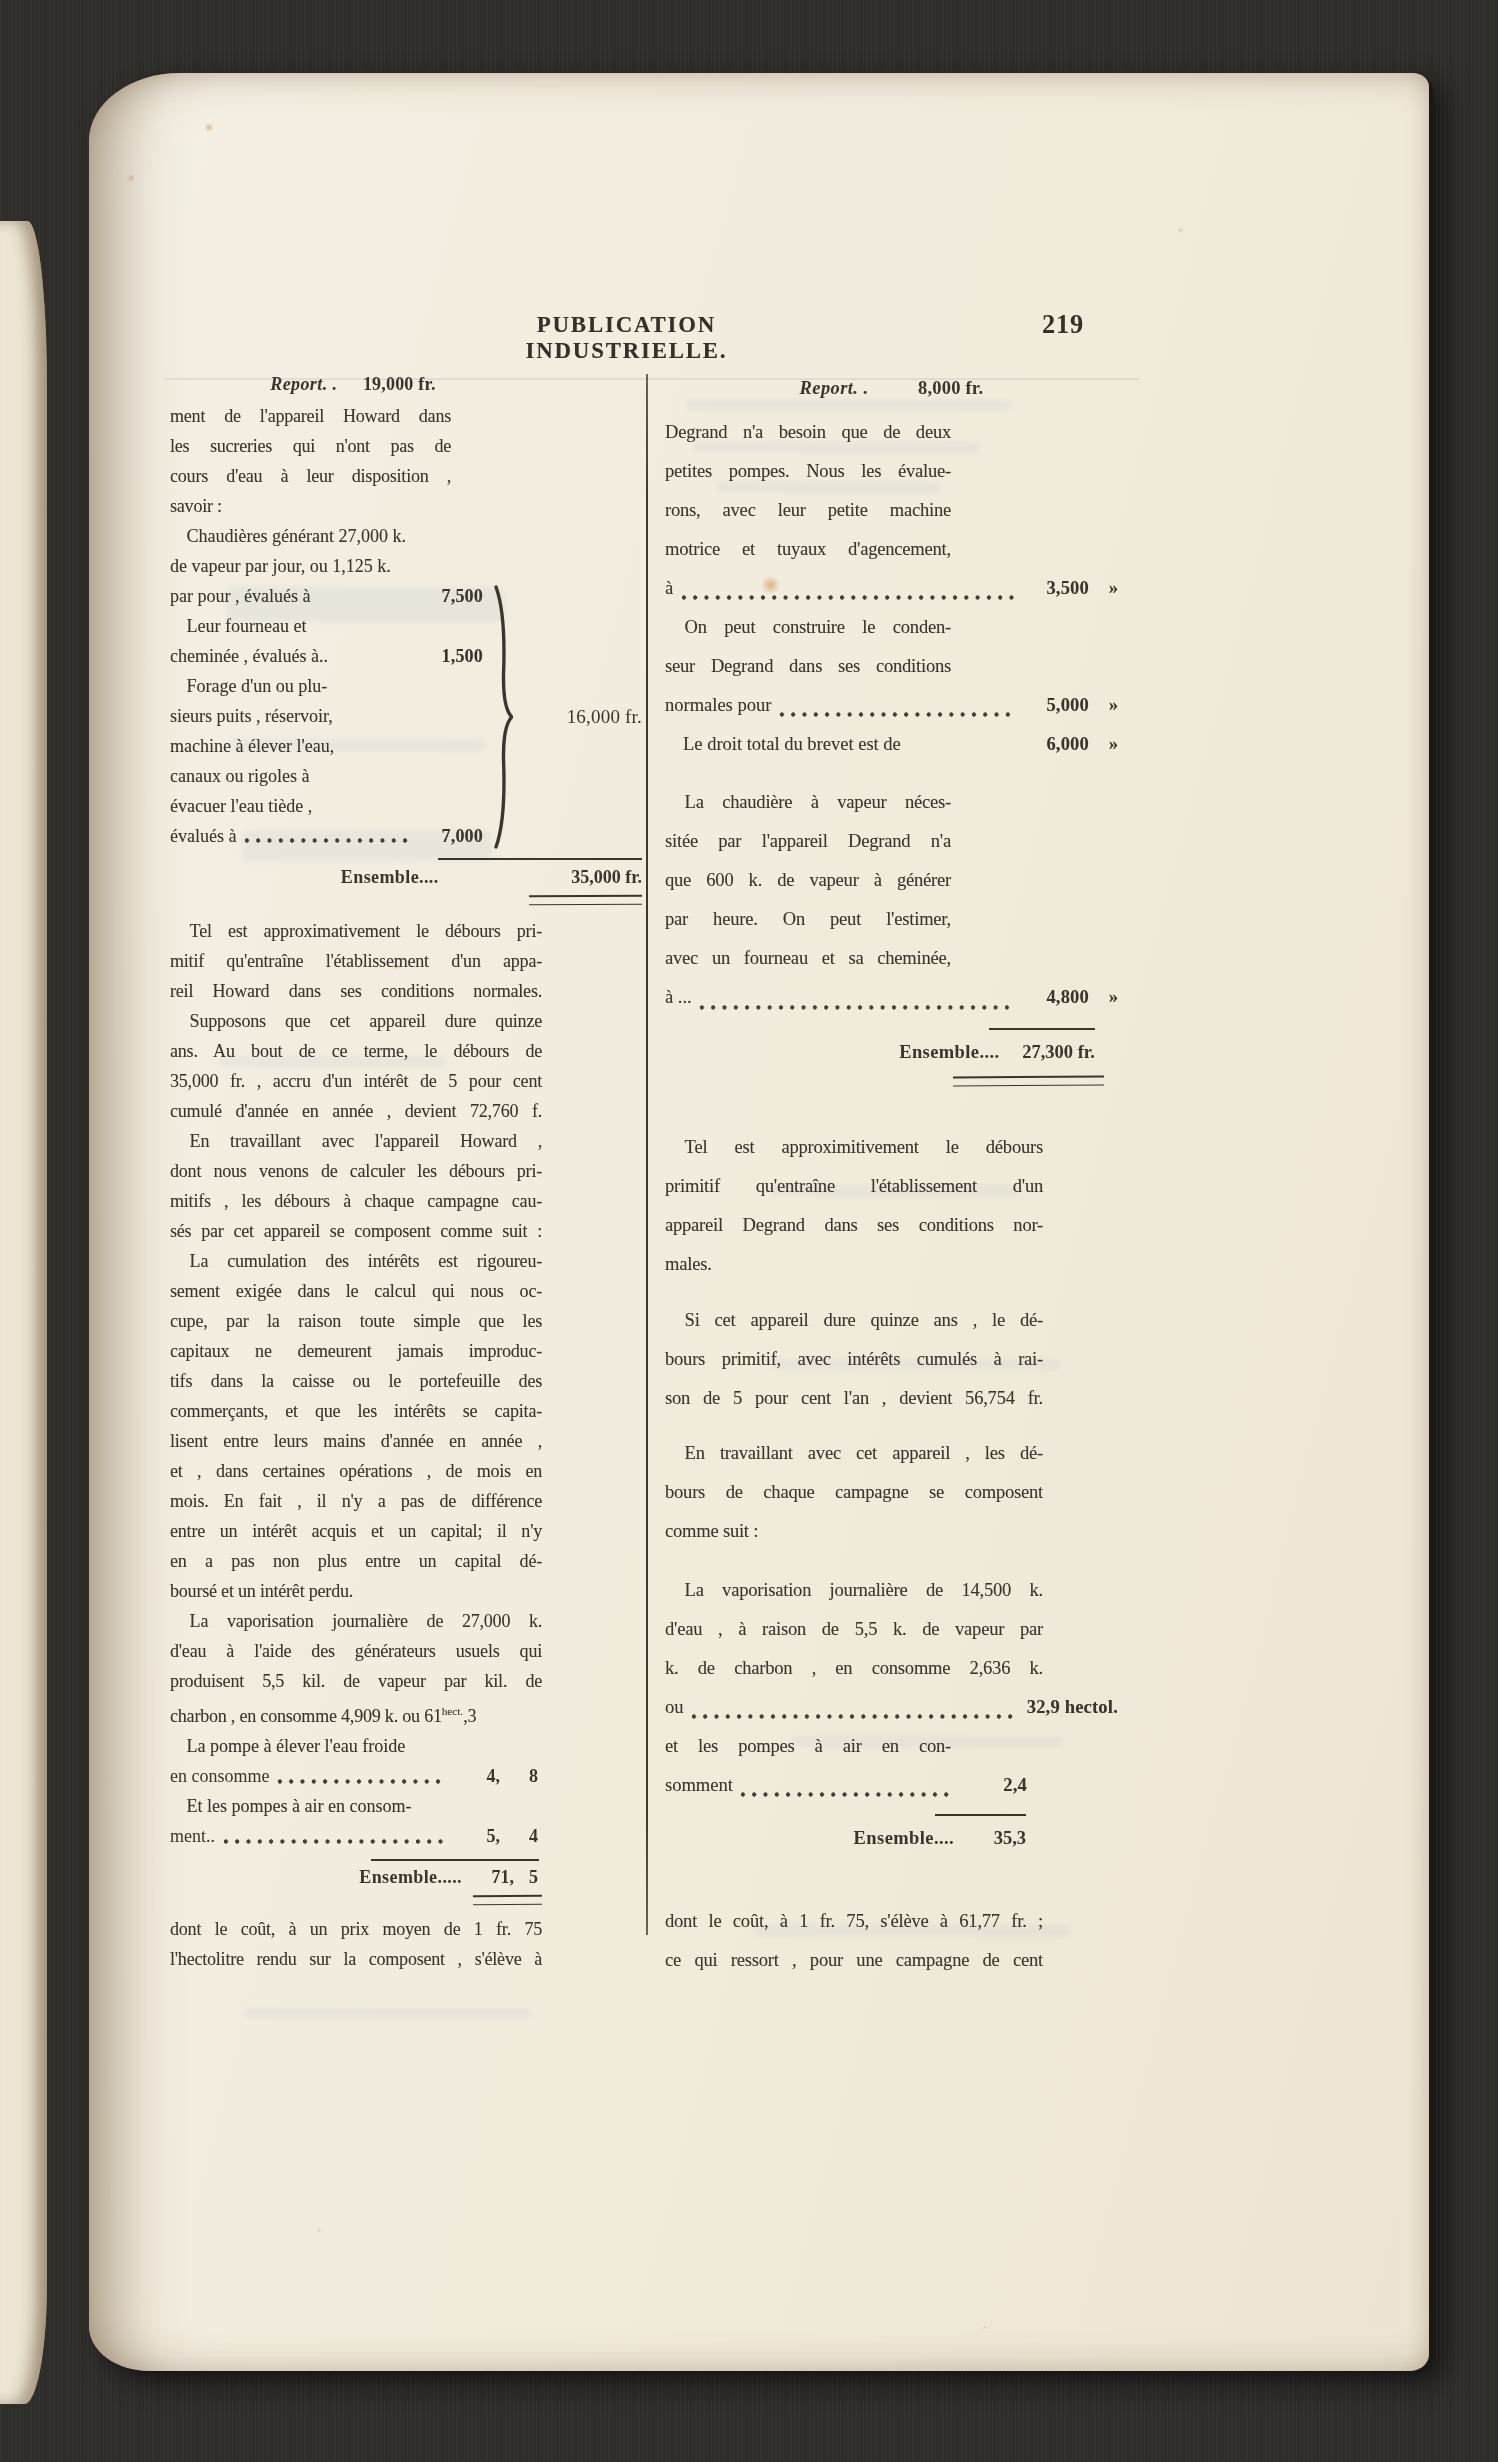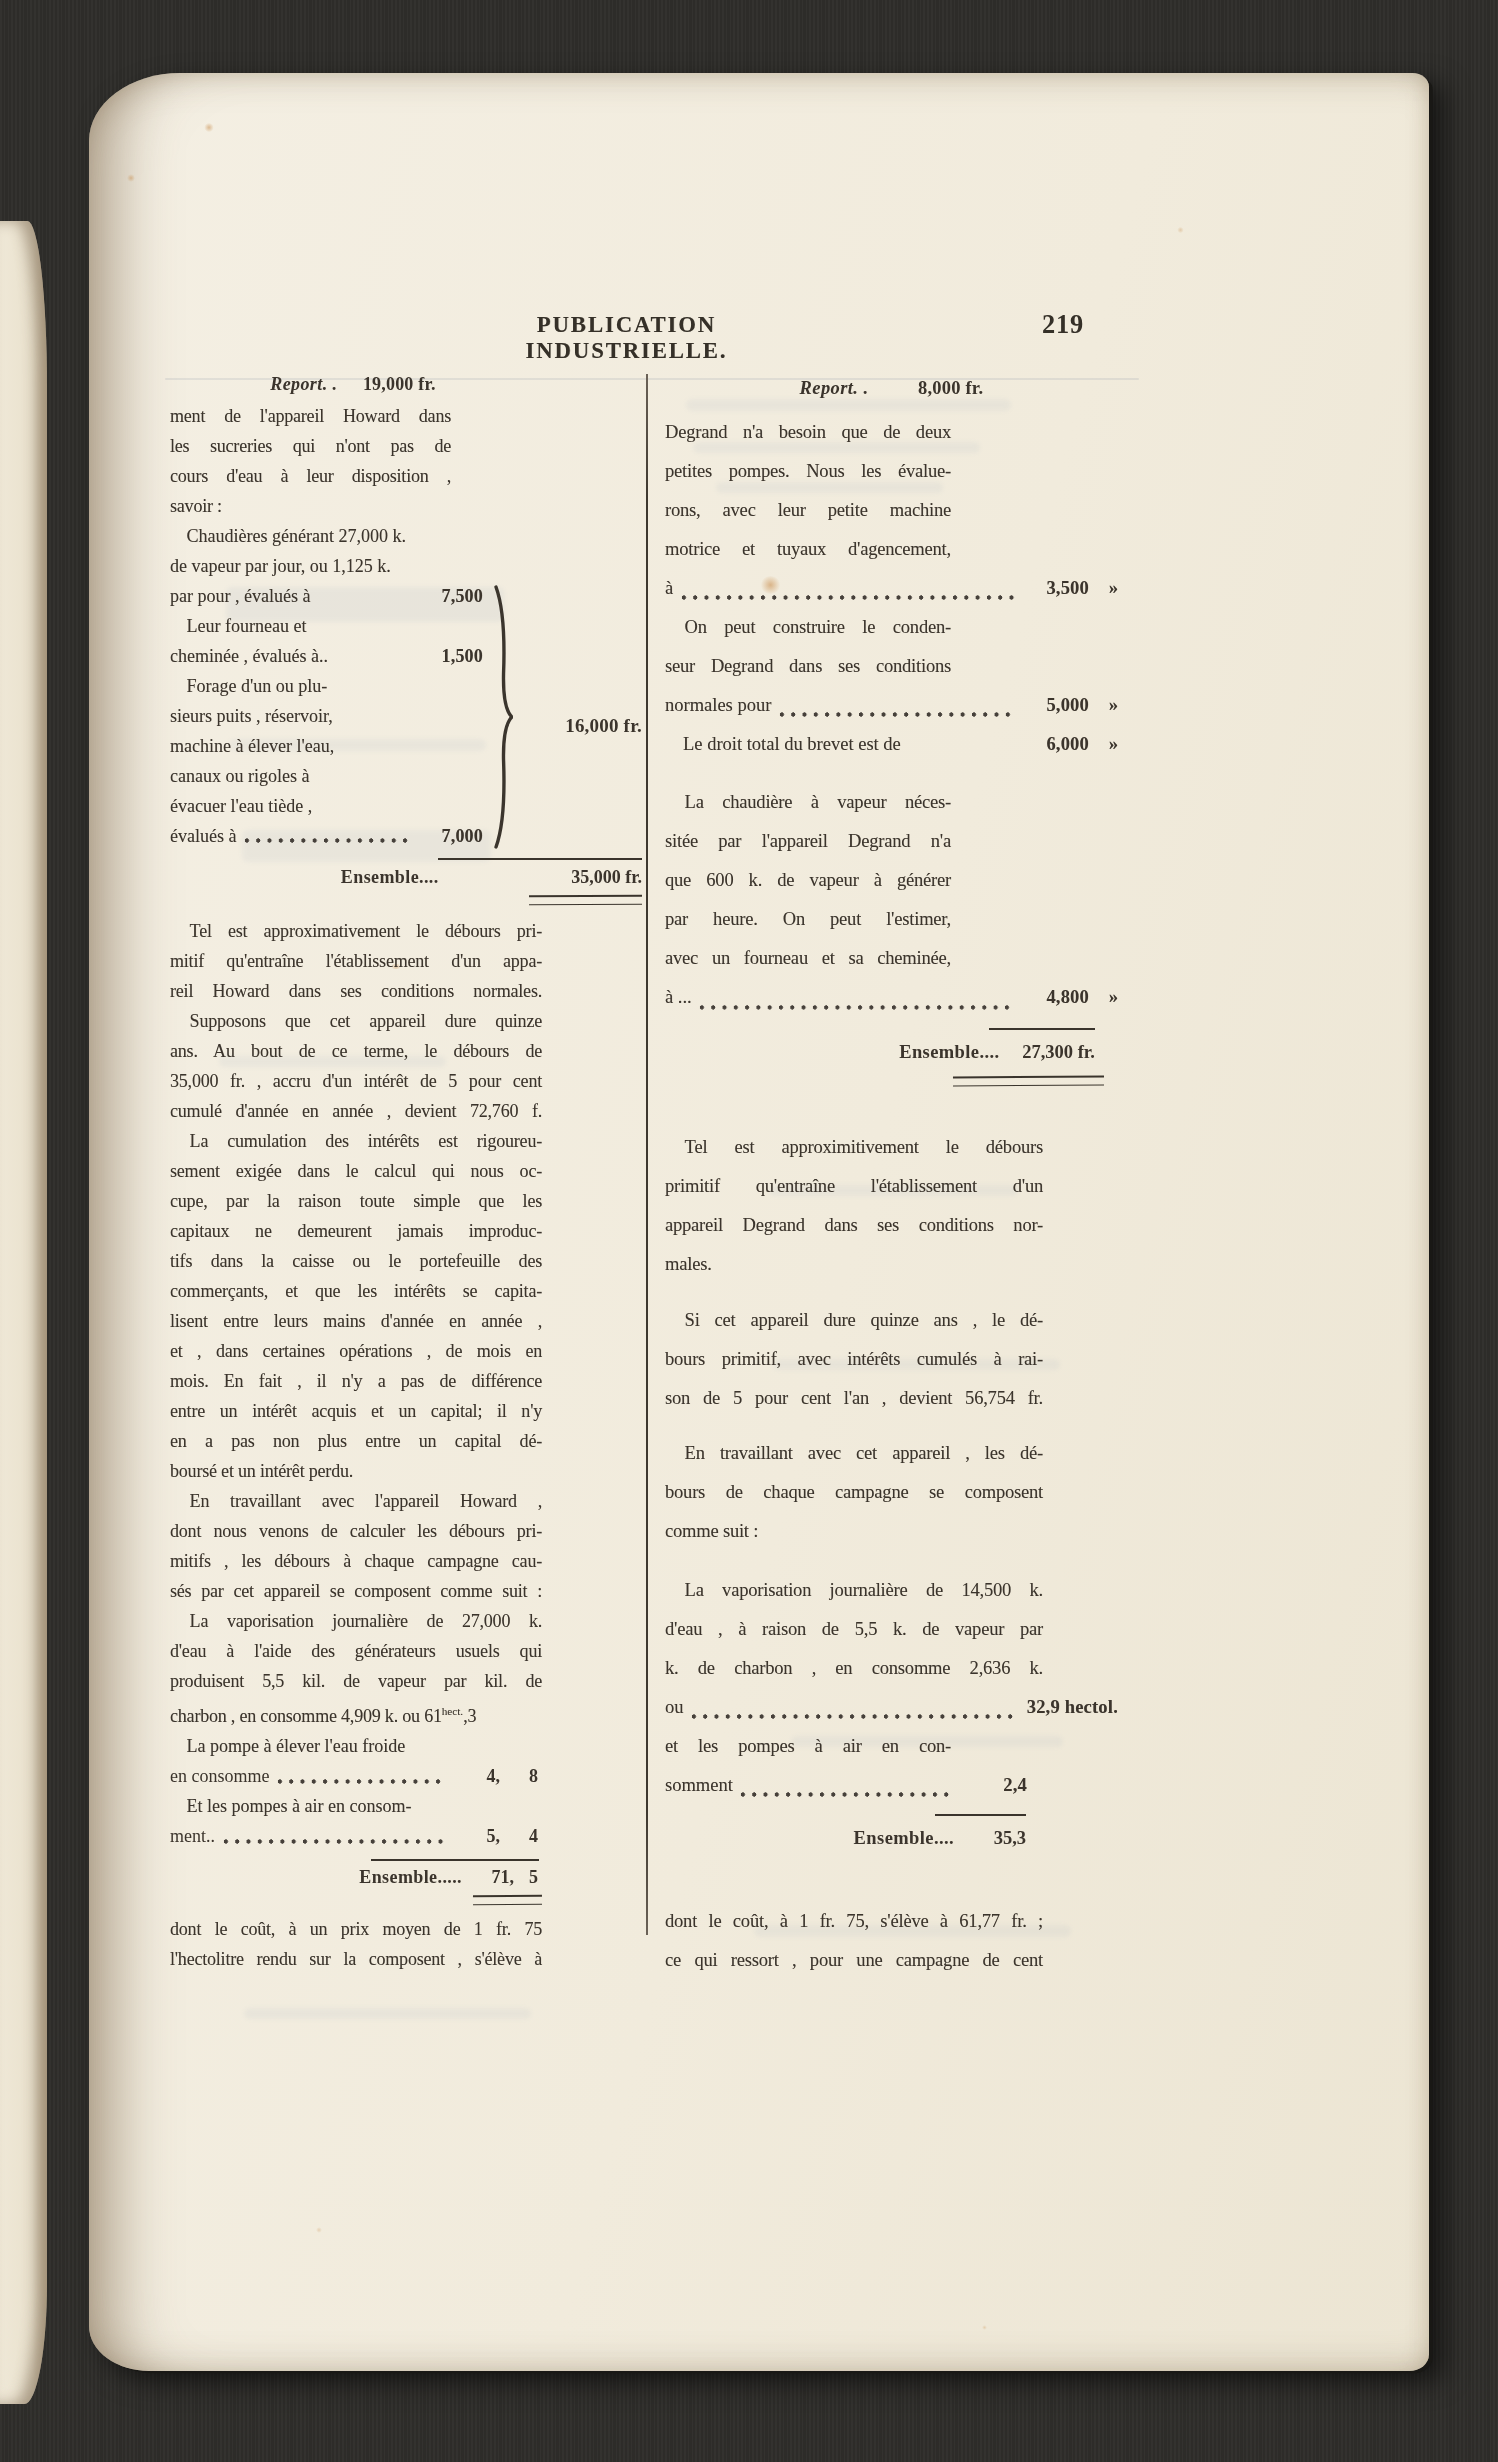--- a/index.html
+++ b/index.html
@@ -95,21 +95,21 @@
   .ensrow{text-align:right;line-height:30px;font-weight:700;}
   .col-right .ensrow{line-height:39px;}
   .ens-label{letter-spacing:0.4px;}
   .ens71{position:relative;height:30px;line-height:30px;}
   .ens71 .ens-label{position:absolute;right:180px;font-weight:700;}
   .ens71 .nA{position:absolute;right:128px;font-weight:700;}
   .ens71 .nB{position:absolute;right:104px;font-weight:700;}
   
   .items-block{position:relative;}
   .brace{position:absolute;left:323px;top:63px;width:19.6px;height:266px;}
-  .brace-total{position:absolute;right:0;top:194px;font-weight:700;font-size:19px;white-space:nowrap;letter-spacing:0.2px;}
+  .brace-total{position:absolute;right:0;top:185px;font-weight:400;font-size:19px;white-space:nowrap;letter-spacing:0.2px;}
   
   .ghost{position:absolute;background:#8fa0b5;opacity:.09;filter:blur(2.3px);border-radius:6px;}
   .fox{position:absolute;border-radius:50%;background:radial-gradient(circle,#c98f4f 0%,rgba(201,143,79,0) 70%);}
 </style>
 </head>
 <body>
 
 <div class="adjacent-page"></div>
 
 <div class="page">
@@ -195,41 +195,41 @@
       <div class="para ind keep-just">
           <div class="pline">Tel est approximativement le débours pri-</div>
           <div class="pline">mitif qu'entraîne l'établissement d'un appa-</div>
           <div class="pline">reil Howard dans ses conditions normales.</div>
         </div>
       <div class="para ind">
           <div class="pline">Supposons que cet appareil dure quinze</div>
           <div class="pline">ans. Au bout de ce terme, le débours de</div>
           <div class="pline">35,000 fr. , accru d'un intérêt de 5 pour cent</div>
           <div class="pline">cumulé d'année en année , devient 72,760 f.</div>
+        </div>
+      <div class="para ind">
+          <div class="pline">En travaillant avec l'appareil Howard ,</div>
+          <div class="pline">dont nous venons de calculer les débours pri-</div>
+          <div class="pline">mitifs , les débours à chaque campagne cau-</div>
+          <div class="pline">sés par cet appareil se composent comme suit :</div>
         </div>
       <div class="para ind lastleft">
           <div class="pline">La cumulation des intérêts est rigoureu-</div>
           <div class="pline">sement exigée dans le calcul qui nous oc-</div>
           <div class="pline">cupe, par la raison toute simple que les</div>
           <div class="pline">capitaux ne demeurent jamais improduc-</div>
           <div class="pline">tifs dans la caisse ou le portefeuille des</div>
           <div class="pline">commerçants, et que les intérêts se capita-</div>
           <div class="pline">lisent entre leurs mains d'année en année ,</div>
           <div class="pline">et , dans certaines opérations , de mois en</div>
           <div class="pline">mois. En fait , il n'y a pas de différence</div>
           <div class="pline">entre un intérêt acquis et un capital; il n'y</div>
           <div class="pline">en a pas non plus entre un capital dé-</div>
           <div class="pline">boursé et un intérêt perdu.</div>
         </div>
-      <div class="para ind">
-          <div class="pline">En travaillant avec l'appareil Howard ,</div>
-          <div class="pline">dont nous venons de calculer les débours pri-</div>
-          <div class="pline">mitifs , les débours à chaque campagne cau-</div>
-          <div class="pline">sés par cet appareil se composent comme suit :</div>
-        </div>
 
       <div class="para ind">
         <div>
             <div class="pline">La vaporisation journalière de 27,000 k.</div>
             <div class="pline">d'eau à l'aide des générateurs usuels qui</div>
             <div class="pline">produisent 5,5 kil. de vapeur par kil. de</div>
           </div>
         <div class="pline supline">
           <span>charbon , en consomme 4,909 k. ou 61</span><span class="sup">hect.</span><span>,3</span>
         </div>

